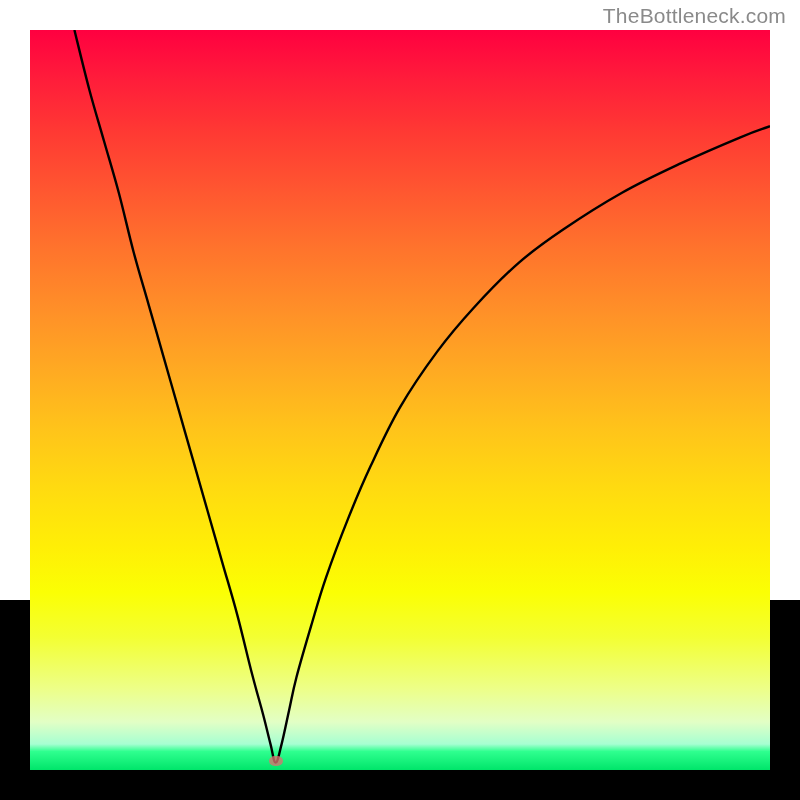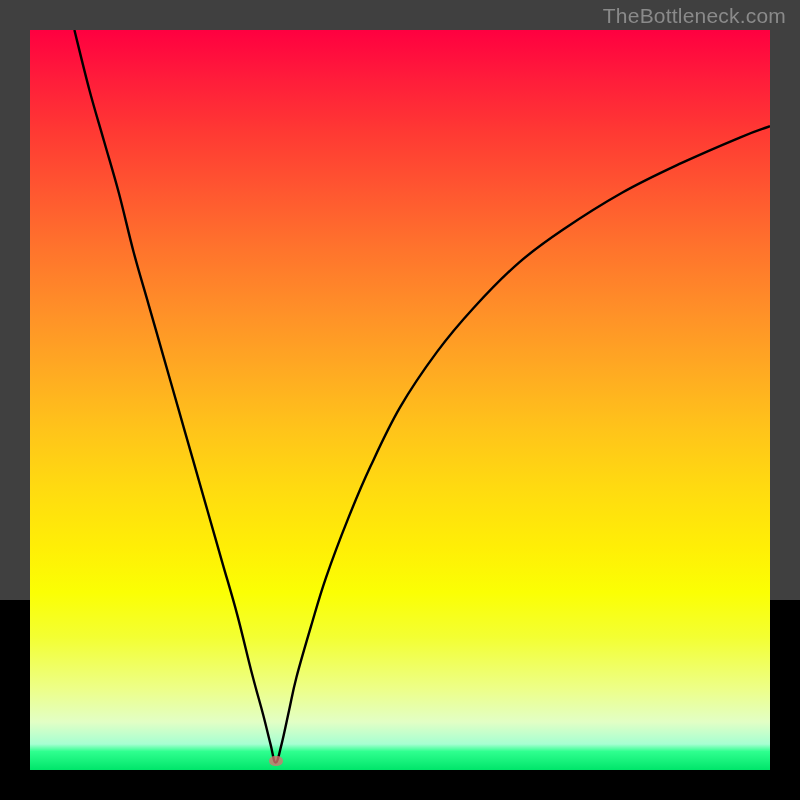--- a/index.html
+++ b/index.html
@@ -8,21 +8,21 @@
     width: 800px;
     height: 800px;
     overflow: hidden;
     background: #000;
     font-family: Arial, Helvetica, sans-serif;
   }
   .stage {
     position: relative;
     width: 800px;
     height: 600px;
-    background: #404040;
+    background: #ffffff;
   }
   .plot {
     position: absolute;
     left: 30px;
     top: 30px;
     width: 740px;
     height: 740px;
     background: linear-gradient(to bottom,
       #ff0040 0%,
       #ff1a3b 6%,

